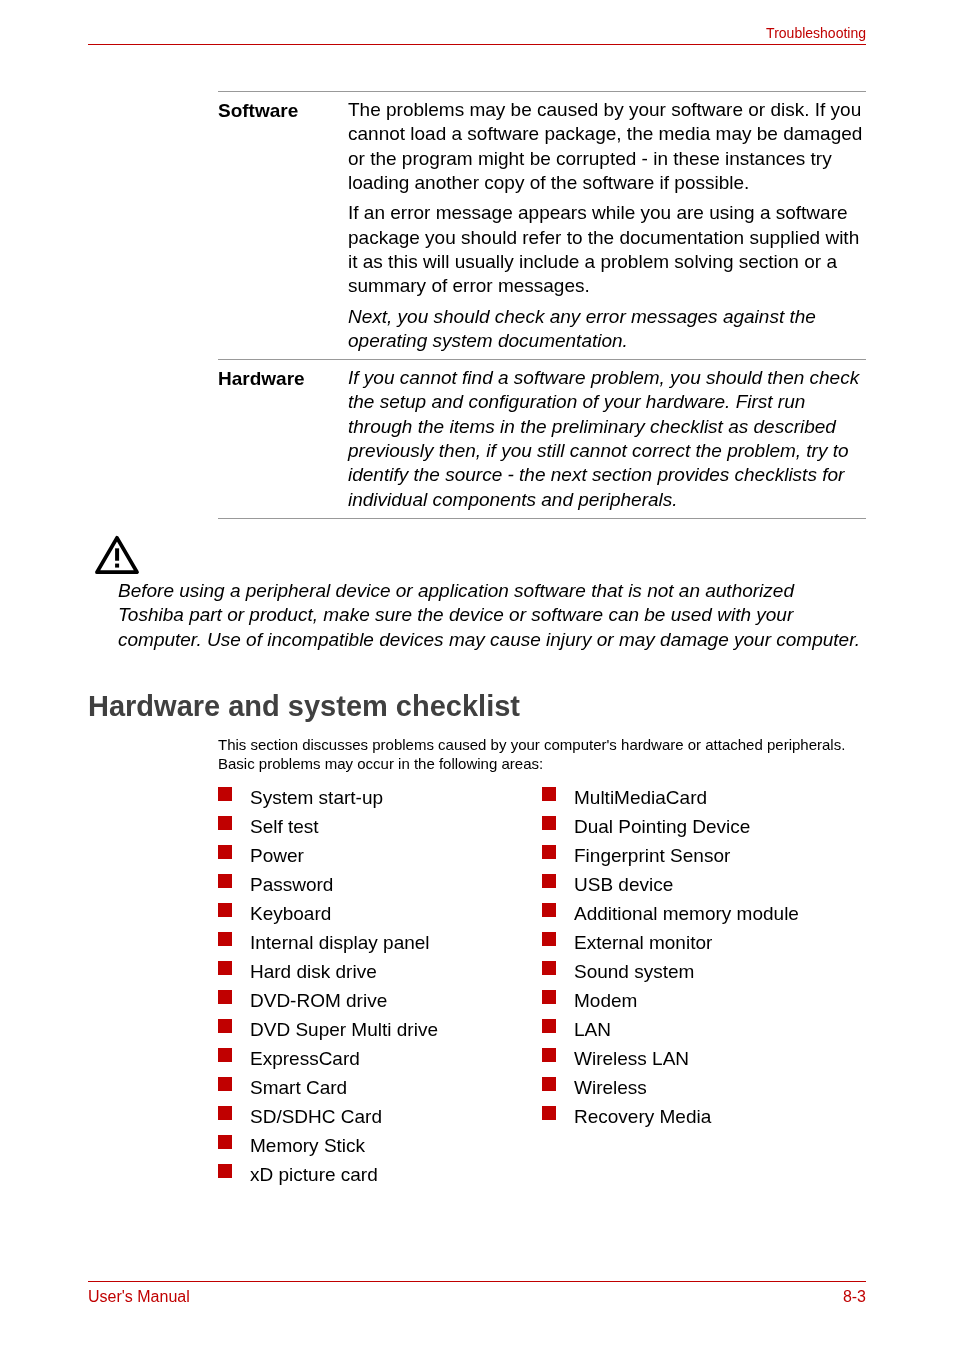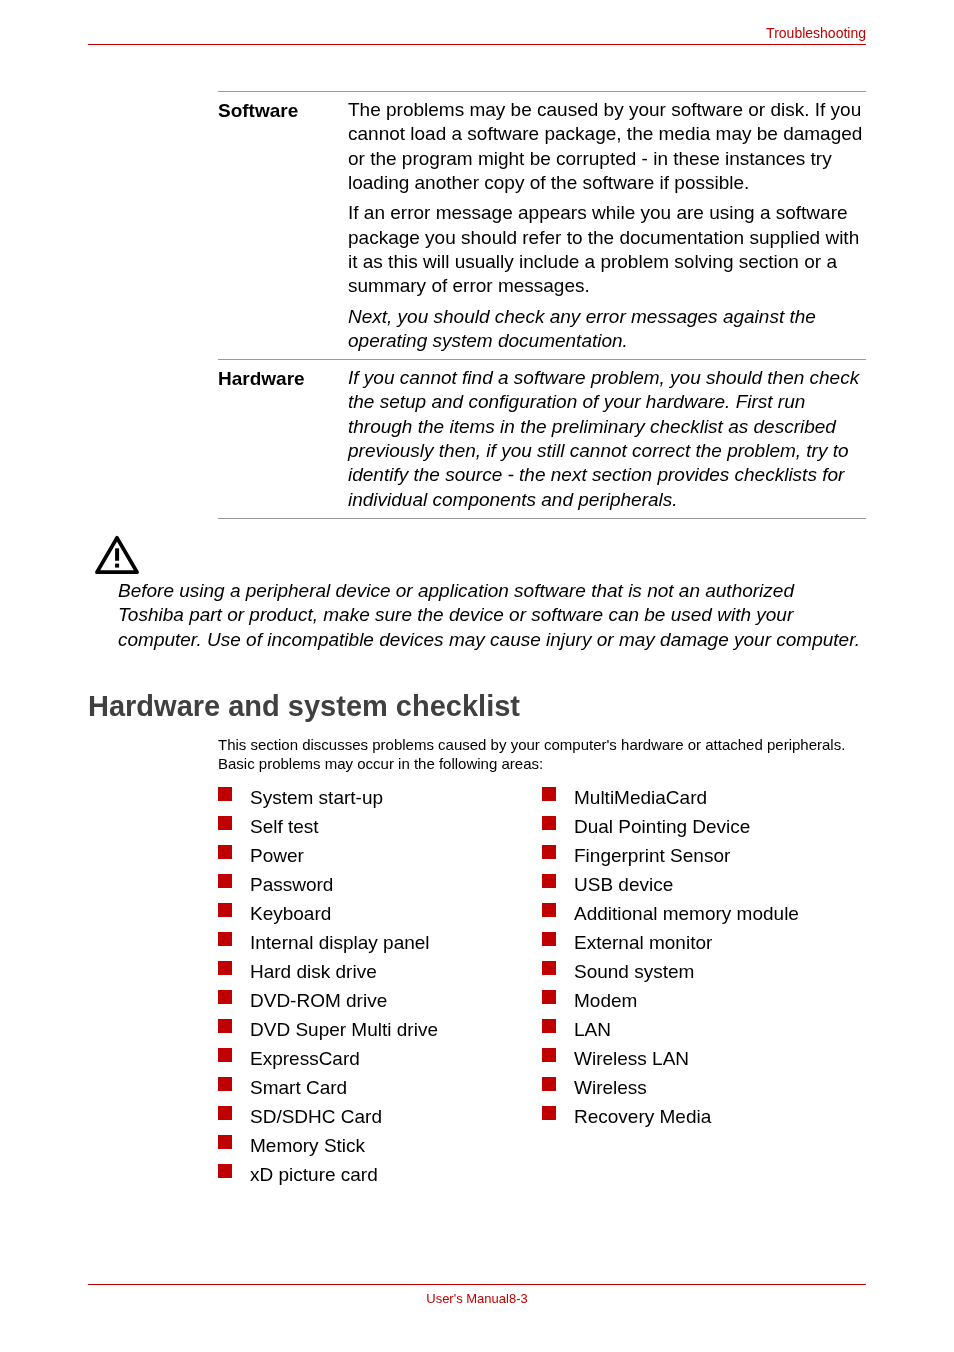--- a/index.html
+++ b/index.html
@@ -101,23 +101,23 @@
     flex-shrink: 0;
   }
   .footer-area {
     position: absolute;
     left: 88px;
     right: 88px;
     bottom: 46px;
     border-top: 1.5px solid #c00000;
     padding-top: 6px;
     display: flex;
-    justify-content: center;
+    justify-content: space-between;
     color: #c00000;
-    font-size: 13px;
+    font-size: 16px;
   }
 </style>
 </head>
 <body>
 
 <div class="header-area">
   <div class="header-right">Troubleshooting</div>
 </div>
 
 <div class="content-table">

